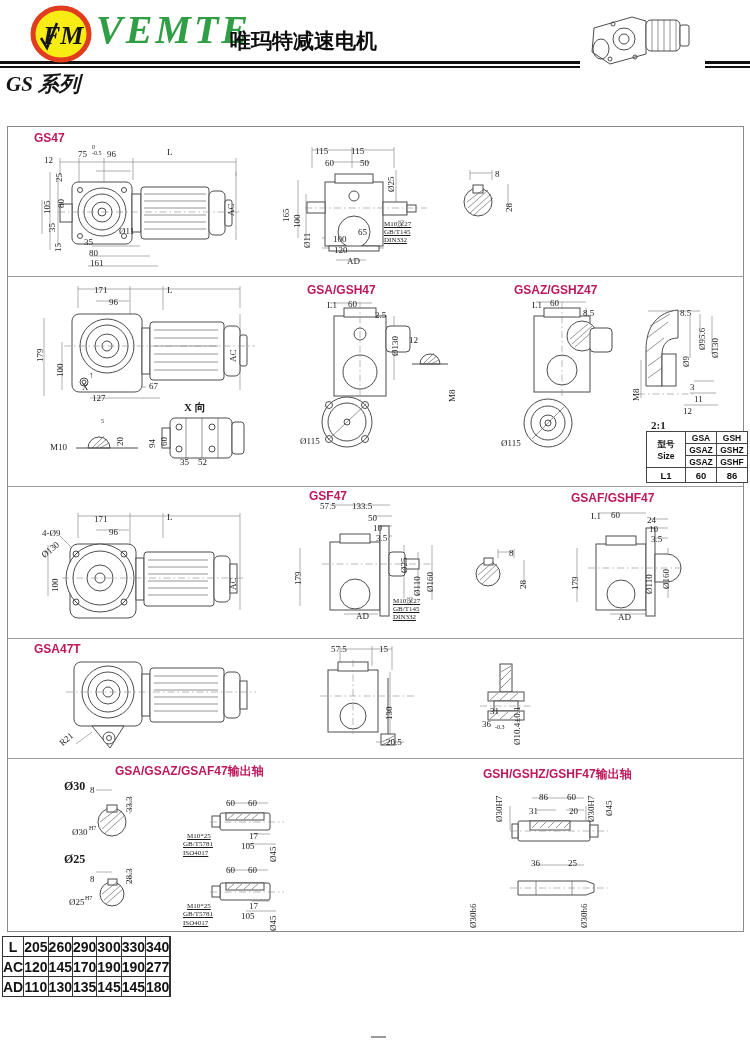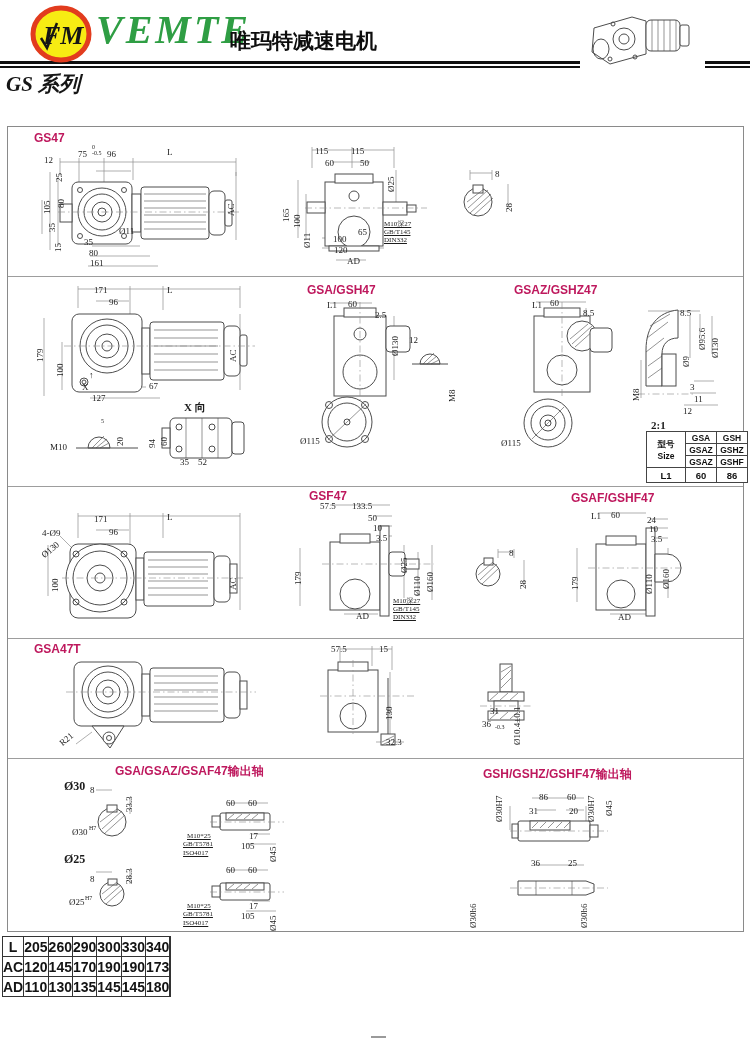--- a/index.html
+++ b/index.html
@@ -375,21 +375,21 @@
       <td>340</td>
       <td></td>
     </tr>
     <tr>
       <td style="height:19px">AC</td>
       <td>120</td>
       <td>145</td>
       <td>170</td>
       <td>190</td>
       <td>190</td>
-      <td>173</td>
+      <td>277</td>
       <td></td>
     </tr>
     <tr>
       <td style="height:19px">AD</td>
       <td>110</td>
       <td>130</td>
       <td>135</td>
       <td>145</td>
       <td>145</td>
       <td>180</td>
@@ -508,21 +508,21 @@
     <span class="dim" style="left: 649px; top: 525px;">10</span>
     <span class="dim" style="left: 651px; top: 535px;">3.5</span>
     <span class="dim rot" style="left: 571px; top: 590px;">179</span>
     <span class="dim rot" style="left: 645px; top: 594px;">Ø110</span>
     <span class="dim rot" style="left: 662px; top: 589px;">Ø160</span>
     <span class="dim" style="left: 618px; top: 613px;">AD</span>
     <span class="dim d45" style="left: 58px; top: 741px;">R21</span>
     <span class="dim" style="left: 331px; top: 645px;">57.5</span>
     <span class="dim" style="left: 379px; top: 645px;">15</span>
     <span class="dim rot" style="left: 385px; top: 720px;">130</span>
-    <span class="dim" style="left: 386px; top: 738px;">32.3</span>
+    <span class="dim" style="left: 386px; top: 738px;">20.5</span>
     <span class="dim" style="left: 490px; top: 707px;">31</span>
     <span class="dim" style="left: 482px; top: 720px;">36</span>
     <span class="dim tol" style="left: 495px; top: 724px;">-0.3</span>
     <span class="dim rot" style="left: 513px; top: 745px;">Ø10.4±0.1</span>
     <span class="dim stitle" style="left: 64px; top: 779px;">Ø30</span>
     <span class="dim" style="left: 90px; top: 786px;">8</span>
     <span class="dim rot" style="left: 125px; top: 812px;">33.3</span>
     <span class="dim" style="left: 72px; top: 828px;">Ø30</span>
     <span class="dim tol" style="left: 89px; top: 825px;">H7</span>
     <span class="dim" style="left: 226px; top: 799px;">60</span>

